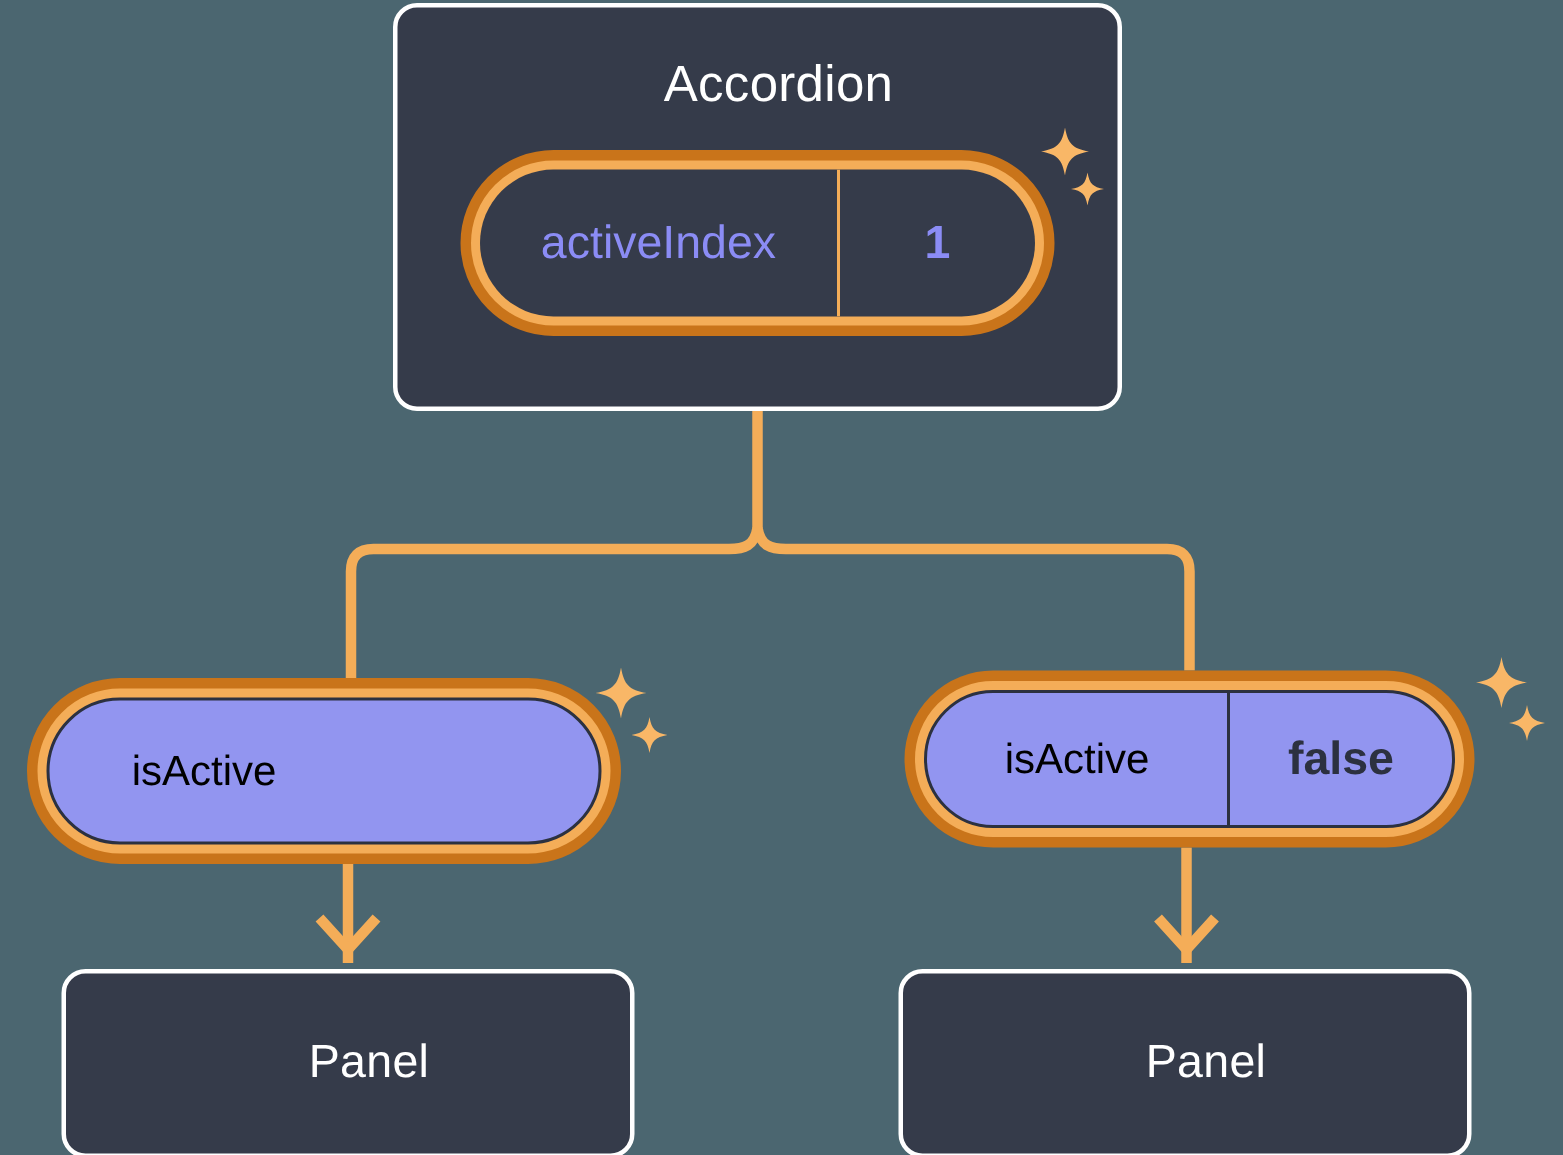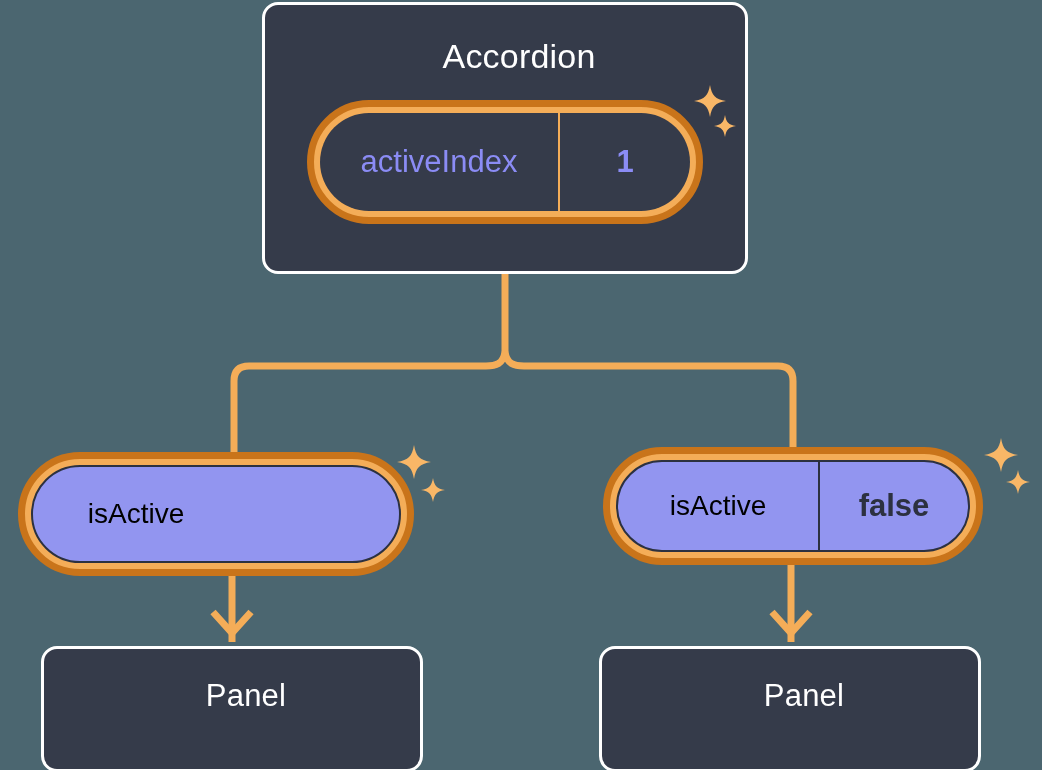--- a/index.html
+++ b/index.html
@@ -64,21 +64,21 @@
 
   
   .panel-box {
     width: 382px;
     height: 126px;
     border-radius: 16px;
   }
   #panel-box-left  { left: 41px;  top: 646px; }
   #panel-box-right { left: 599px; top: 646px; }
   .panel-box .comp-title {
-    margin-top: 29px;
+    margin-top: 41px;
     font-size: 31px;
   }
 
   
   .pill {
     position: absolute;
     z-index: 3;
     box-sizing: border-box;
     display: flex;
     align-items: stretch;

